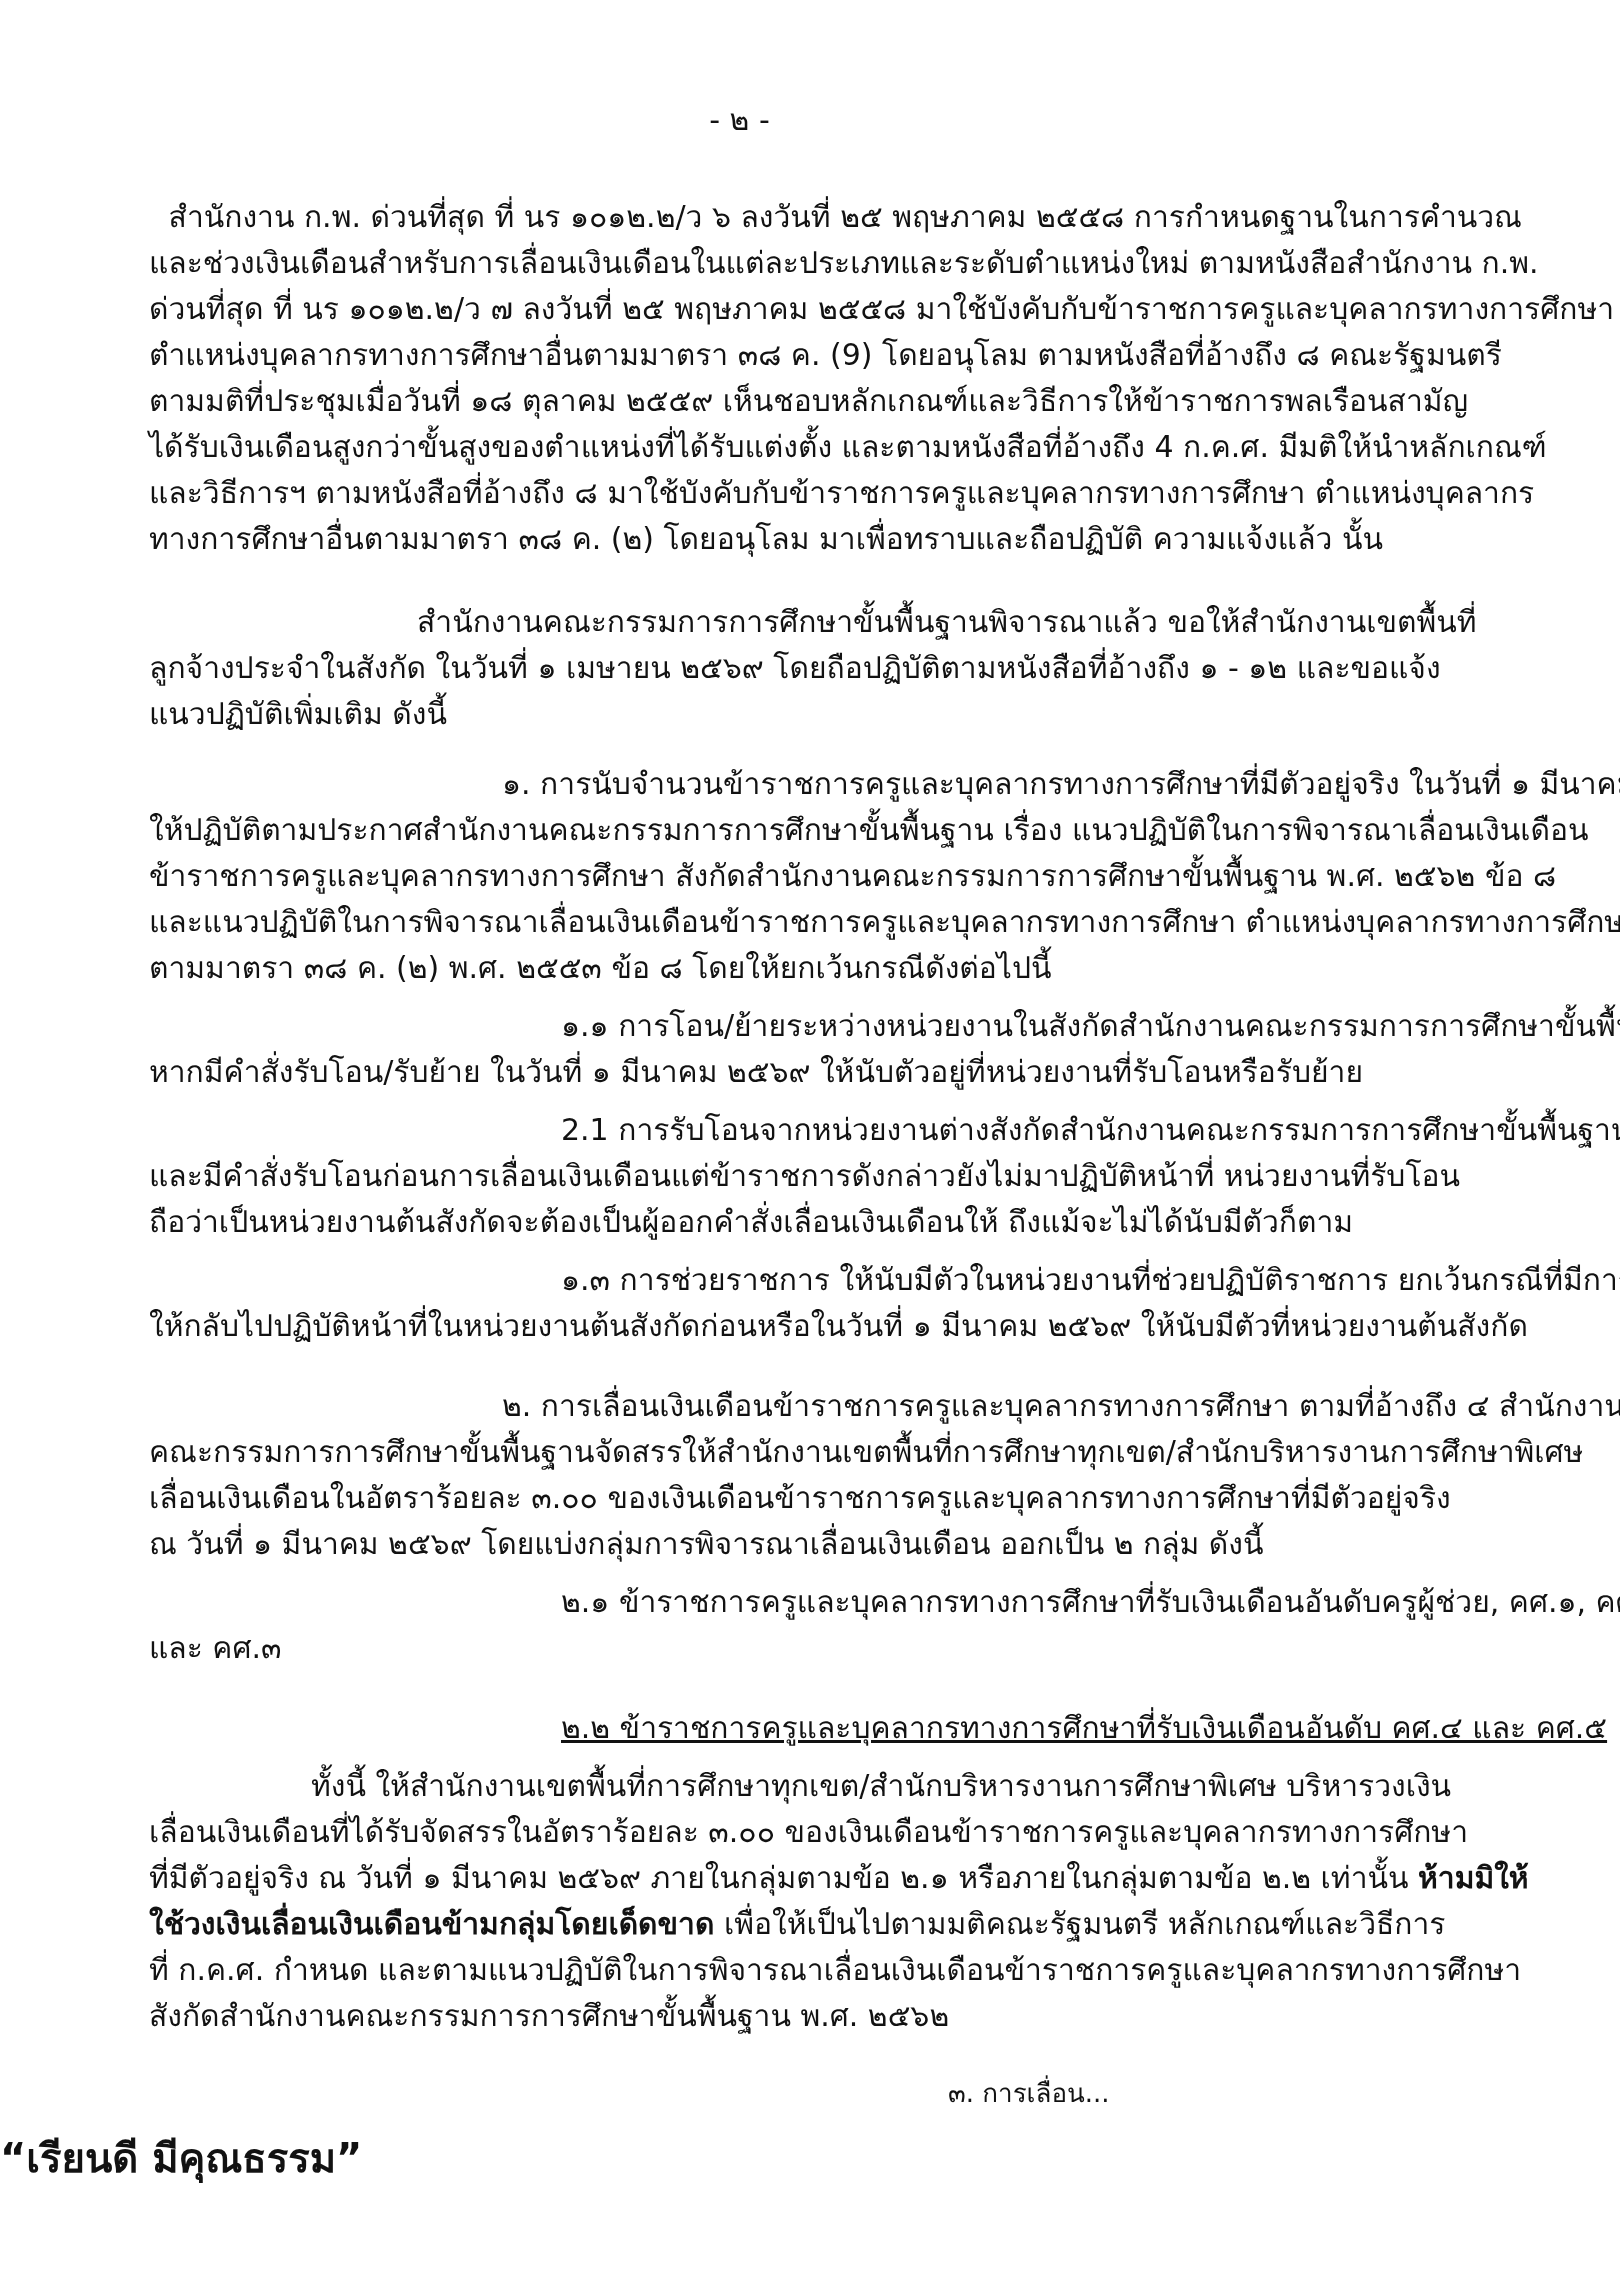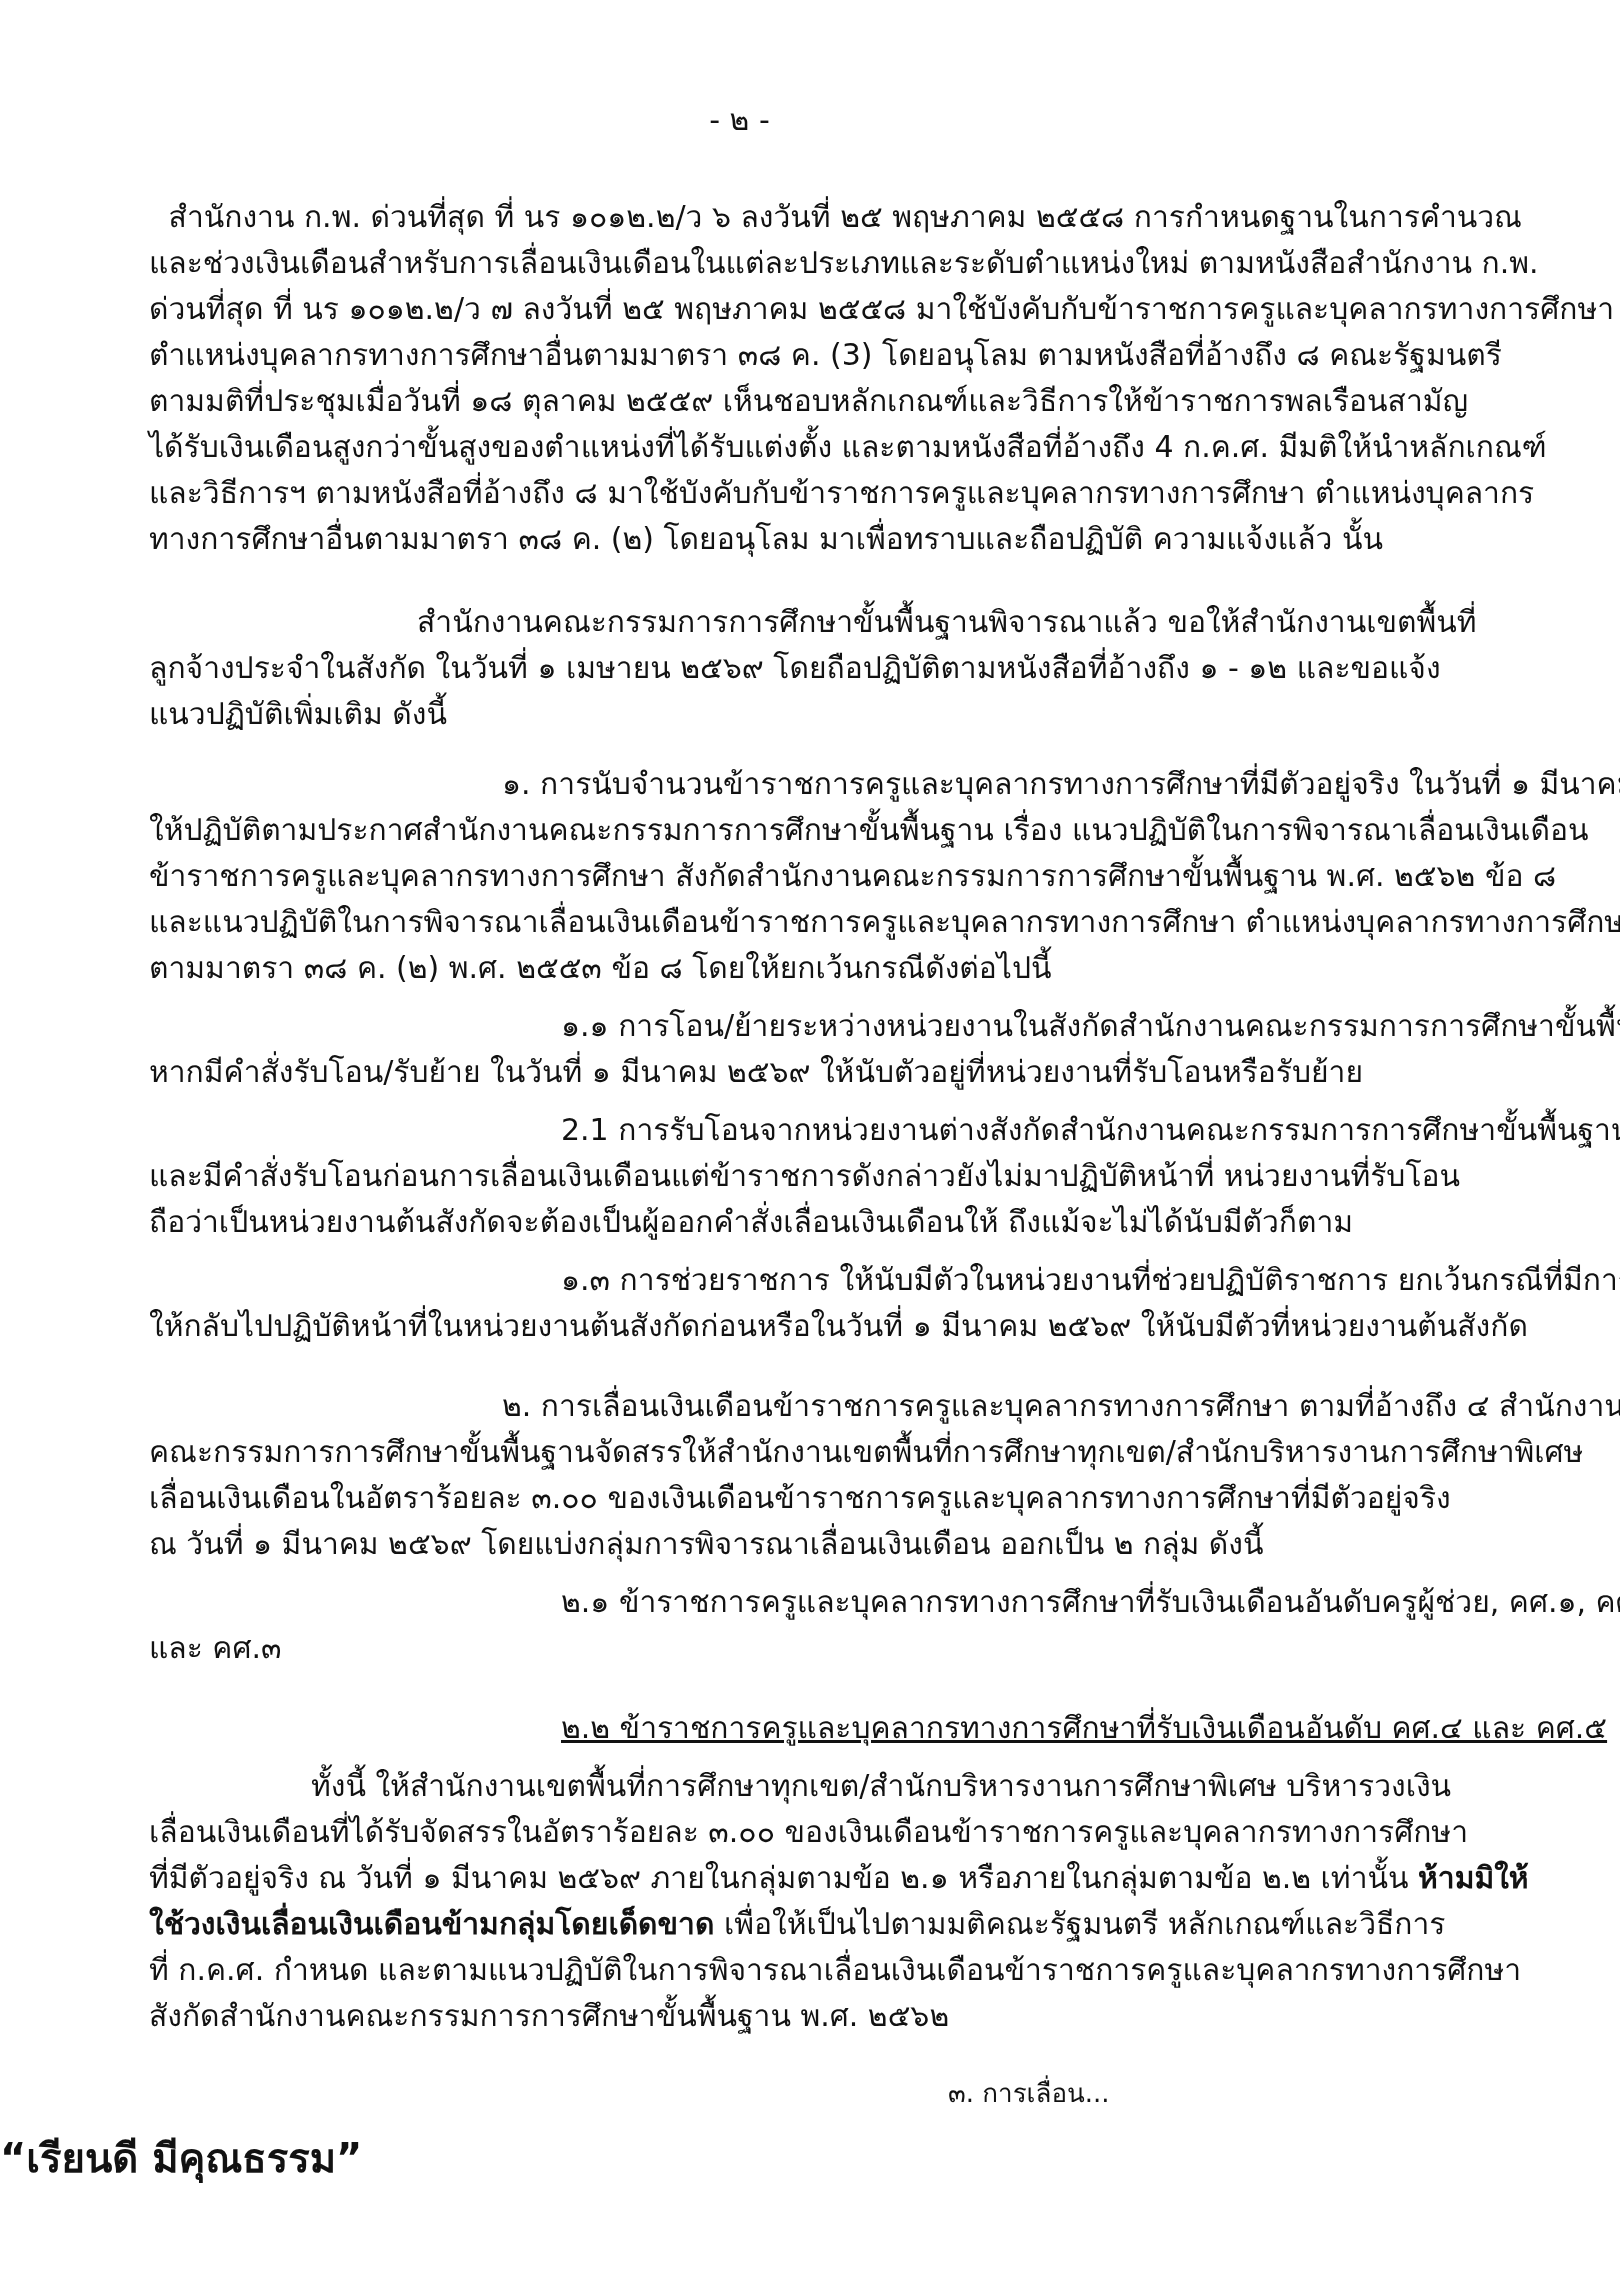--- a/index.html
+++ b/index.html
@@ -38,21 +38,21 @@
 <body>
 
 <div id="page">
   <div class="page-number">- ๒ -</div>
 
   <div class="doc-body">
       <div class="para">
         <div class="line" style="padding-left: 19.6px;">สำนักงาน ก.พ. ด่วนที่สุด ที่ นร ๑๐๑๒.๒/ว ๖ ลงวันที่ ๒๕ พฤษภาคม ๒๕๕๘ การกำหนดฐานในการคำนวณ</div>
         <div class="line">และช่วงเงินเดือนสำหรับการเลื่อนเงินเดือนในแต่ละประเภทและระดับตำแหน่งใหม่ ตามหนังสือสำนักงาน ก.พ.</div>
         <div class="line">ด่วนที่สุด ที่ นร ๑๐๑๒.๒/ว ๗ ลงวันที่ ๒๕ พฤษภาคม ๒๕๕๘ มาใช้บังคับกับข้าราชการครูและบุคลากรทางการศึกษา</div>
-        <div class="line">ตำแหน่งบุคลากรทางการศึกษาอื่นตามมาตรา ๓๘ ค. (3) โดยอนุโลม ตามหนังสือที่อ้างถึง ๘ คณะรัฐมนตรี</div>
+        <div class="line">ตำแหน่งบุคลากรทางการศึกษาอื่นตามมาตรา ๓๘ ค. (9) โดยอนุโลม ตามหนังสือที่อ้างถึง ๘ คณะรัฐมนตรี</div>
         <div class="line">ตามมติที่ประชุมเมื่อวันที่ ๑๘ ตุลาคม ๒๕๕๙ เห็นชอบหลักเกณฑ์และวิธีการให้ข้าราชการพลเรือนสามัญ</div>
         <div class="line">ได้รับเงินเดือนสูงกว่าขั้นสูงของตำแหน่งที่ได้รับแต่งตั้ง และตามหนังสือที่อ้างถึง 4 ก.ค.ศ. มีมติให้นำหลักเกณฑ์</div>
         <div class="line">และวิธีการฯ ตามหนังสือที่อ้างถึง ๘ มาใช้บังคับกับข้าราชการครูและบุคลากรทางการศึกษา ตำแหน่งบุคลากร</div>
         <div class="line">ทางการศึกษาอื่นตามมาตรา ๓๘ ค. (๒) โดยอนุโลม มาเพื่อทราบและถือปฏิบัติ ความแจ้งแล้ว  นั้น</div>
       </div>
       <div class="para" style="margin-top: 37px;">
         <div class="line" style="padding-left: 268px;">สำนักงานคณะกรรมการการศึกษาขั้นพื้นฐานพิจารณาแล้ว ขอให้สำนักงานเขตพื้นที่</div>
         <div class="line">ลูกจ้างประจำในสังกัด ในวันที่ ๑ เมษายน ๒๕๖๙ โดยถือปฏิบัติตามหนังสือที่อ้างถึง ๑ - ๑๒ และขอแจ้ง</div>
         <div class="line">แนวปฏิบัติเพิ่มเติม ดังนี้</div>
       </div>

